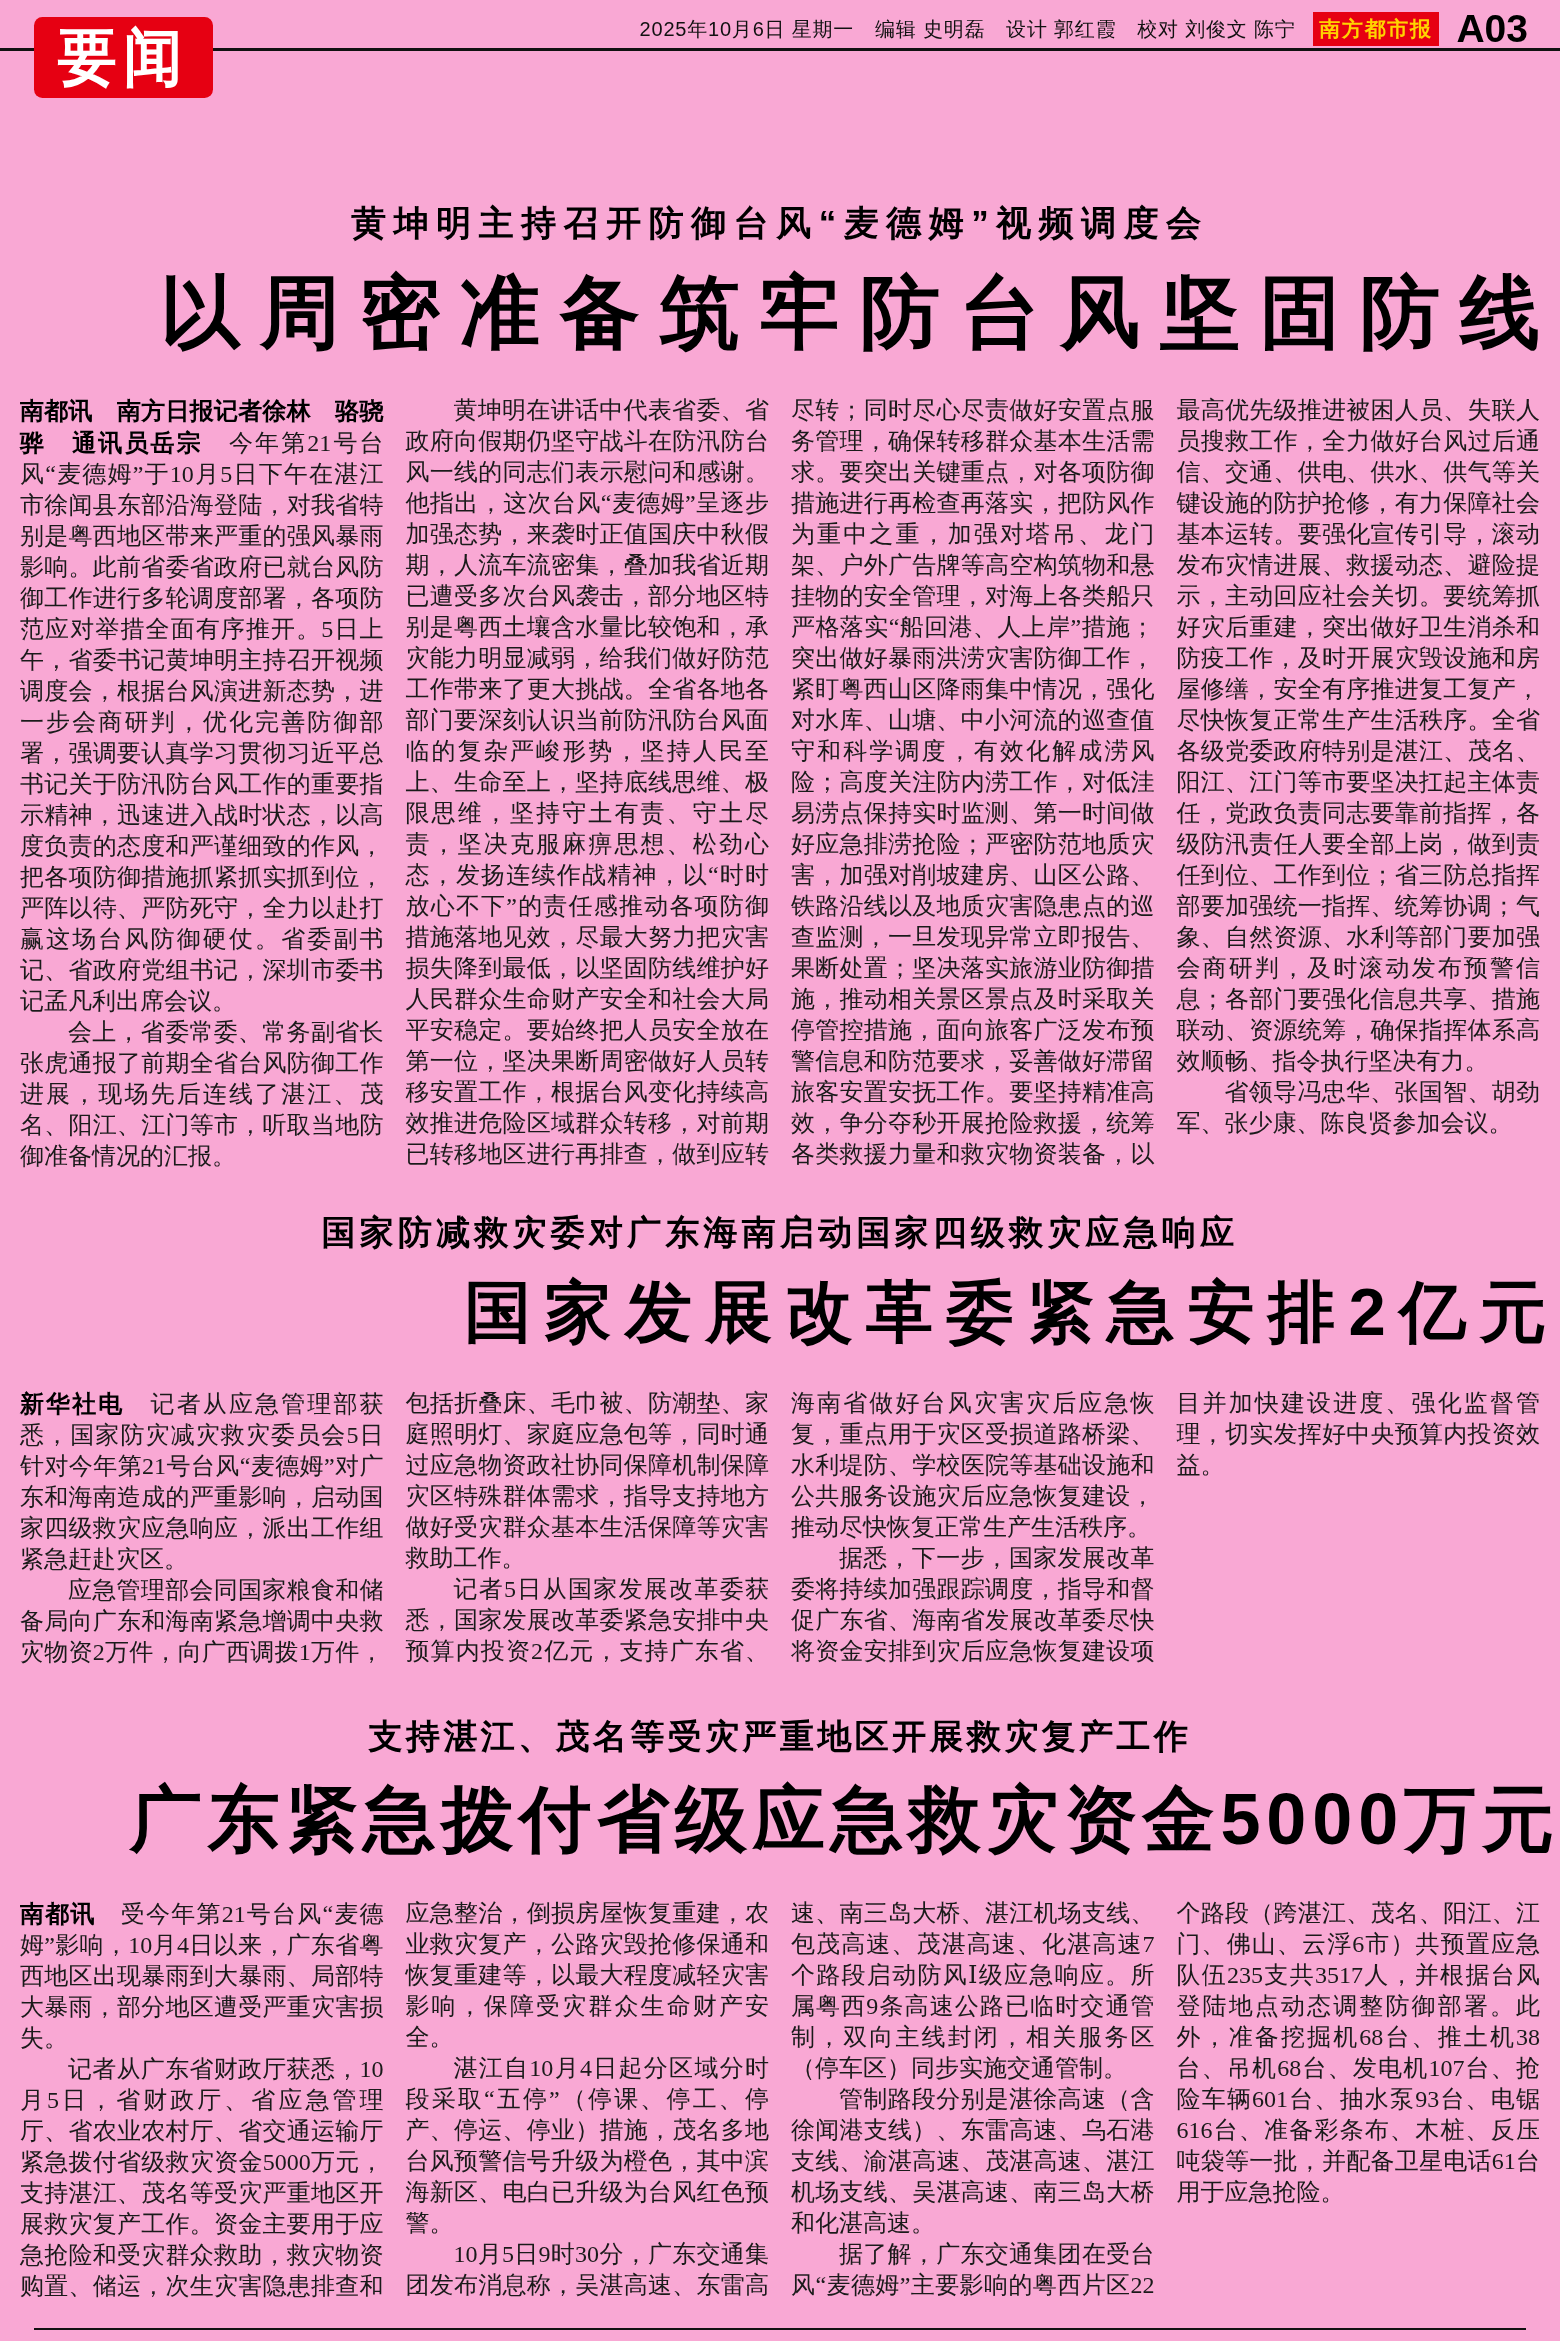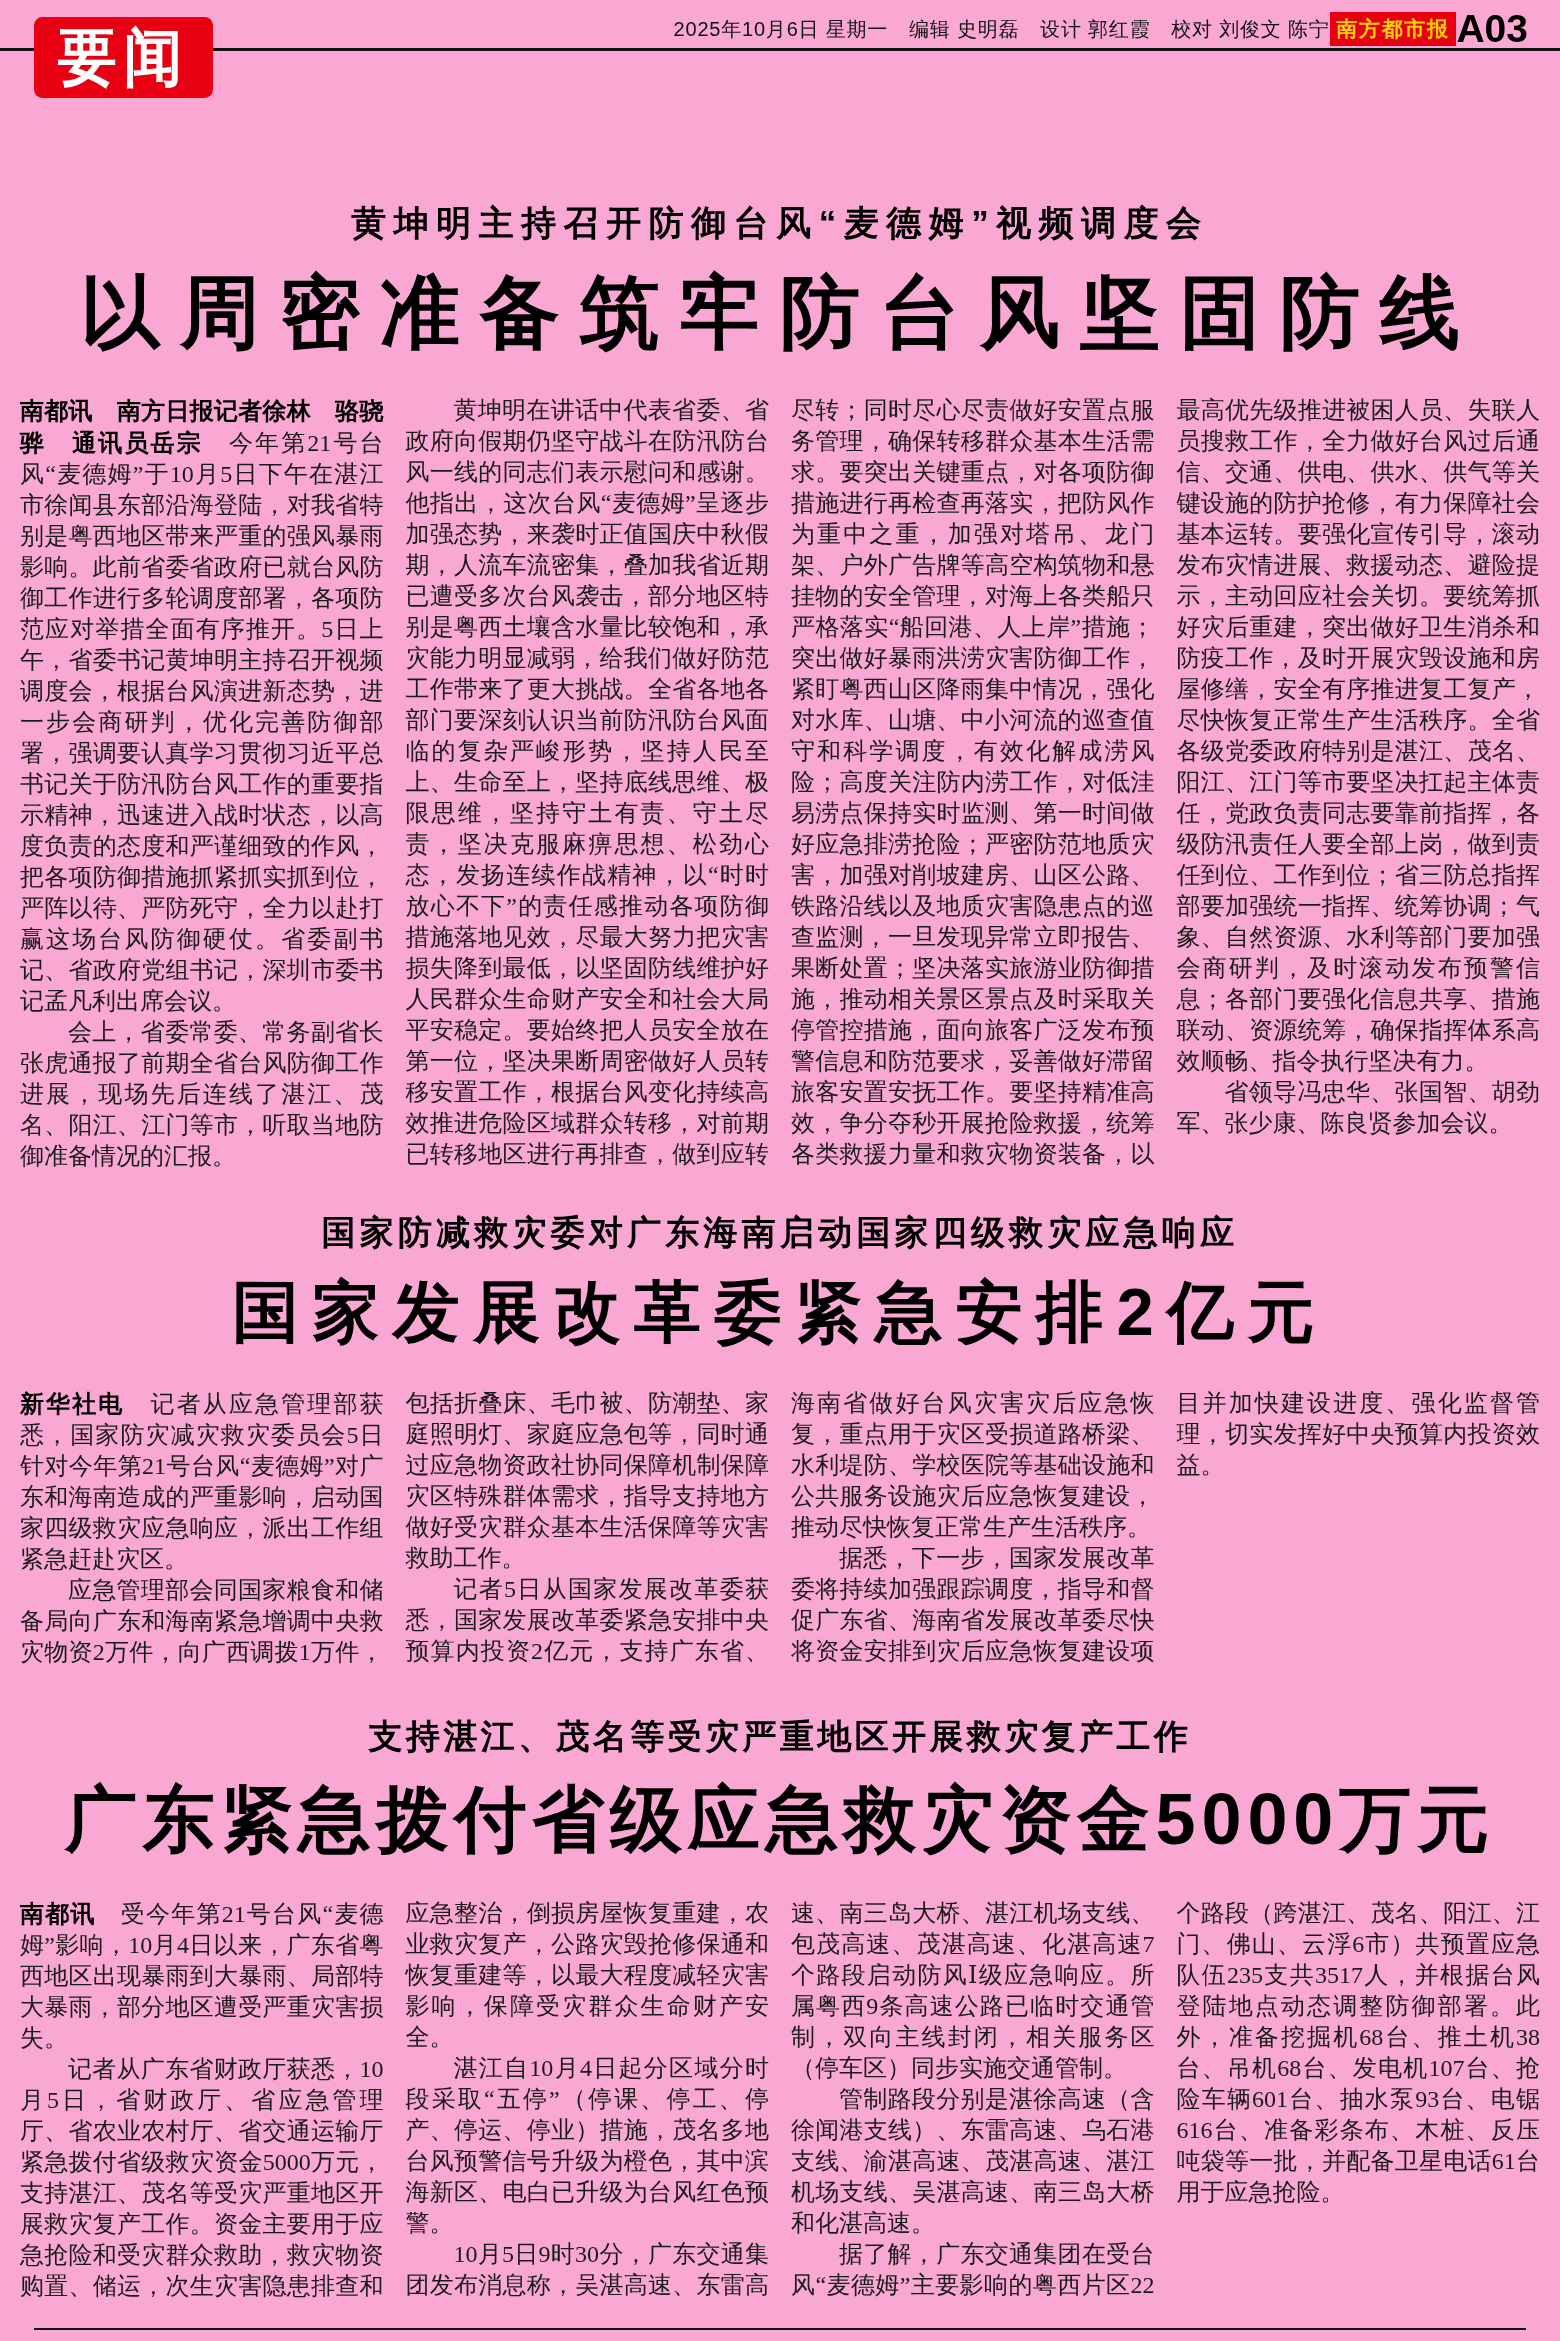--- a/index.html
+++ b/index.html
@@ -16,35 +16,35 @@
     position:absolute; left:34px; top:17px; width:179px; height:81px;
     background:#e60012; border-radius:8.4px; z-index:2;
     display:flex; align-items:center; justify-content:center;
   }
   .section-box span {
     color:#fff; font-family:"Liberation Sans","DejaVu Sans",sans-serif;
     font-weight:900; font-size:59px; letter-spacing:6.7px; transform:scaleY(1.08);
   }
   .header-right {
     position:absolute; right:32px; top:13.4px; height:32px;
-    display:flex; align-items:center; gap:0; z-index:2;
+    display:flex; align-items:center; gap:17px; z-index:2;
   }
   .date-line { font-family:"Liberation Sans","DejaVu Sans",sans-serif; font-size:20px; color:#111; letter-spacing:0.8px; }
   .masthead-chip {
     background:#e60012; color:#ffd400; padding:2.5px 6.7px 3.4px;
     font-family:"Liberation Sans","DejaVu Sans",sans-serif; font-weight:900; font-size:21px; letter-spacing:1.7px;
   }
   .page-num { font-family:"Liberation Sans","DejaVu Sans",sans-serif; font-weight:900; font-size:39px; color:#000; }
   
   .kicker {
     text-align:center; font-family:"Liberation Sans","DejaVu Sans",sans-serif;
     font-weight:600; color:#000; white-space:nowrap;
   }
   .headline {
-    text-align:center; font-family:"Liberation Sans","DejaVu Sans",sans-serif;
+    text-align:right; font-family:"Liberation Sans","DejaVu Sans",sans-serif;
     font-weight:900; color:#000; white-space:nowrap;
   }
   .a1-kicker   { margin-top:74px; font-size:35px; letter-spacing:7.5px; }
   .a1-headline { margin-top:20px; font-size:80px; line-height:1.16; letter-spacing:20px; transform:scaleY(1.0); }
   .a2-kicker   { margin-top:34px; font-size:34px; letter-spacing:4.2px; }
   .a2-headline { margin-top:11.7px; font-size:67px; letter-spacing:13.4px; }
   .a3-kicker   { margin-top:35px; font-size:34px; letter-spacing:3.4px; }
   .a3-headline { margin-top:11.7px; font-size:72px; letter-spacing:5.9px; }
   
   .body-cols {

